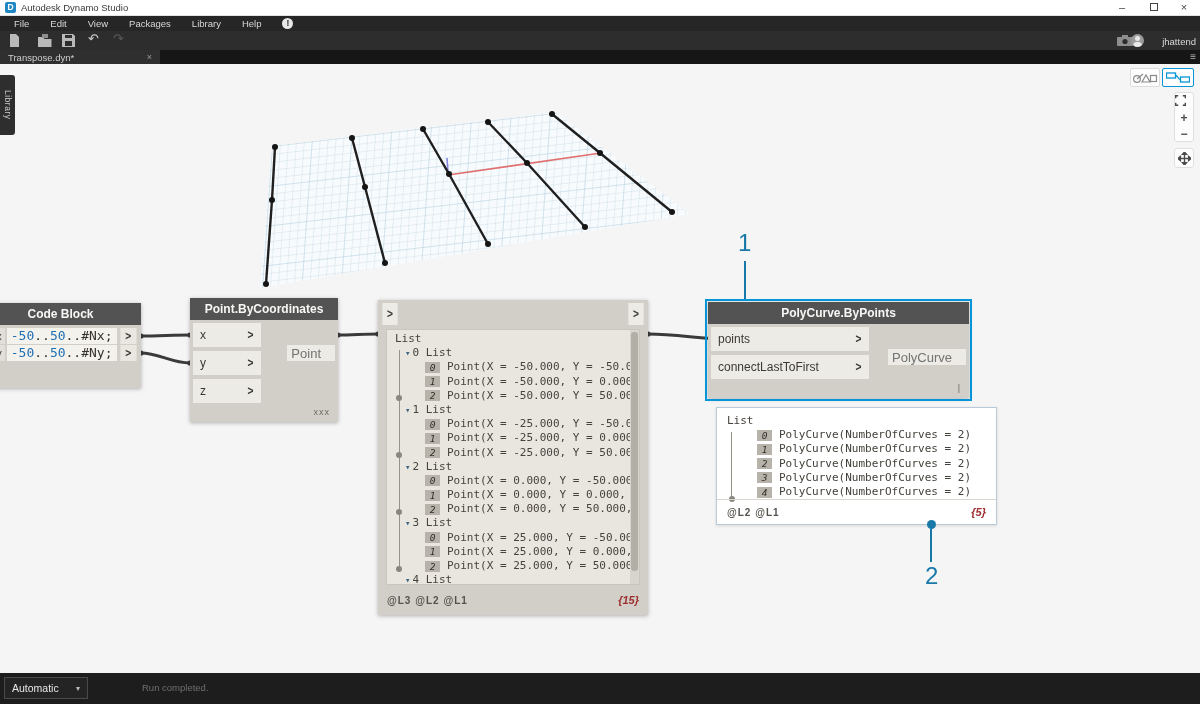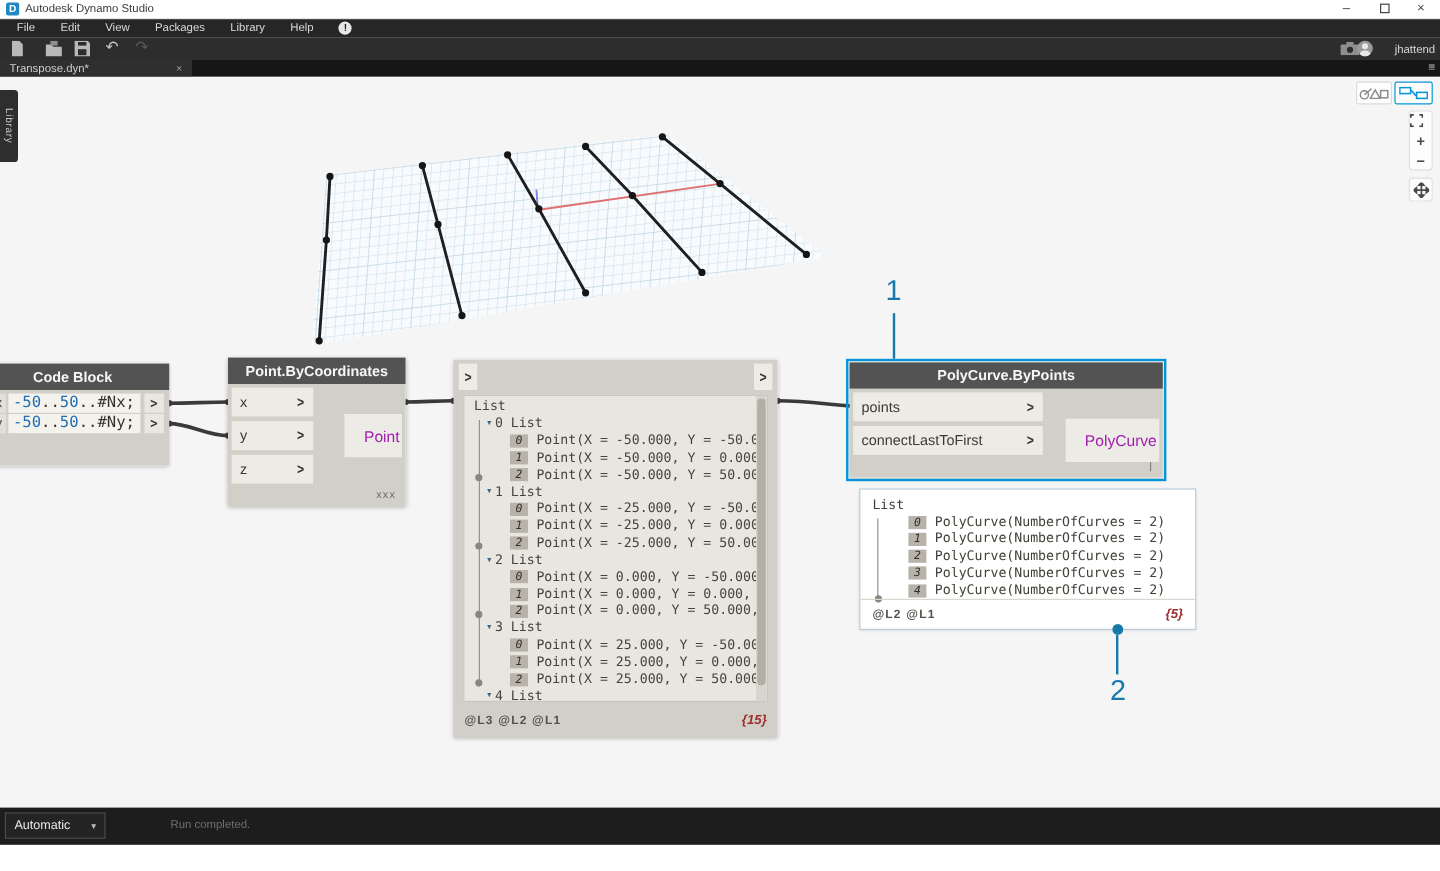--- a/index.html
+++ b/index.html
@@ -45,21 +45,21 @@
   #zoom-panel { position:absolute; right:6px; top:28px; width:20px; height:50px; background:#fdfdfd; border:1px solid #e0e0e0; border-radius:3px; z-index:4; }
   .zbtn { width:18px; height:16px; text-align:center; color:#4a4a4a; font-size:12px; line-height:15px; font-weight:bold; }
   #btn-pan { position:absolute; right:6px; top:84px; width:20px; height:20px; background:#fdfdfd; border:1px solid #e0e0e0; border-radius:3px; z-index:4; display:flex; align-items:center; justify-content:center; }
 
   
   .node { position:absolute; z-index:2; box-shadow:0 1px 4px rgba(0,0,0,.28); }
   .node-header { height:22px; background:#535353; color:#f7f7f5; font-size:12px; font-weight:bold; display:flex; align-items:center; justify-content:center; }
   .node-body { background:#d2cfc8; padding:3px; position:relative; }
   .prow { background:#edebe5; height:24px; display:flex; align-items:center; justify-content:space-between; padding:0 7px; margin-bottom:4px; font-size:12px; color:#3c3934; }
   .chev { font-weight:bold; font-size:12px; color:#3b3834; transform:scaleX(.85); }
-  .out-box { position:absolute; right:3px; top:25px; height:36px; background:#edebe5; display:flex; align-items:center; justify-content:flex-end; padding-right:2px; font-size:13px; color:#a21caf; }
+  .out-box { position:absolute; right:3px; top:25px; height:16px; background:#edebe5; display:flex; align-items:center; justify-content:flex-end; padding-right:14px; font-size:13px; color:#737373; }
   .lacing { height:12px; text-align:right; padding-right:5px; font-size:9px; color:#6e6b64; letter-spacing:1px; }
 
   
   #node-codeblock { left:-20px; top:239px; width:161px; }
   .cb-row { display:flex; height:16px; margin-bottom:1px; font-family:"DejaVu Sans Mono",monospace; font-size:13px; line-height:16px; }
   .cb-lab { width:22px; background:#e2dfd8; text-align:right; padding-right:3px; font-family:"Liberation Sans",sans-serif; font-size:11px; color:#44413b; margin-right:2px; }
   .cb-code { width:112px; background:#f4f2ec; padding-left:4px; white-space:nowrap; overflow:hidden; }
   .cb-port { width:19px; background:#e9e7e0; margin-left:2px; text-align:center; }
   .cb-pad { height:23px; }
   .tnum { color:#1f6fb5; } .top { color:#35322c; }

